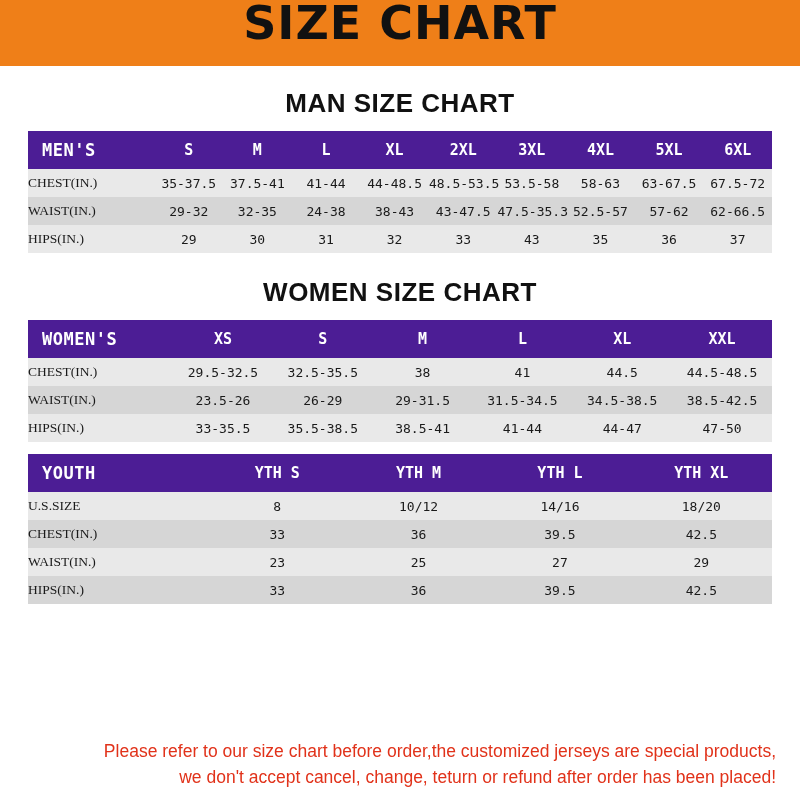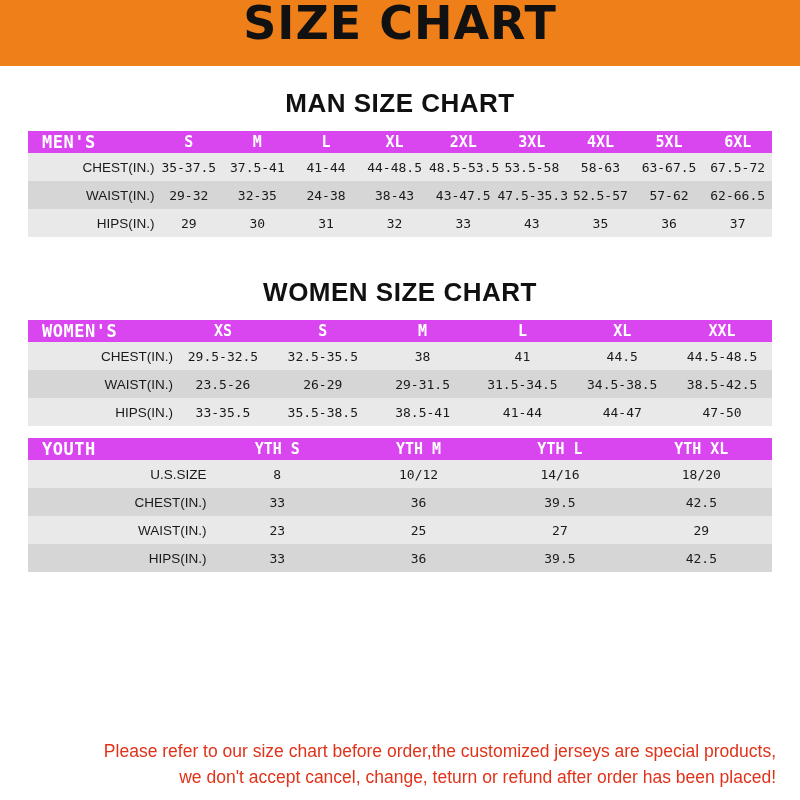--- a/index.html
+++ b/index.html
@@ -40,21 +40,21 @@
   
   .section-title {
     text-align: center;
     font-family: Liberation Sans, sans-serif;
     font-weight: bold;
     font-size: 26px;
     color: #111;
     letter-spacing: 0.5px;
   }
   #sec-man-title { margin-top: 22px; }
-  #sec-women-title { margin-top: 40px; }
+  #sec-women-title { margin-top: 24px; }
   #sec-youth-title { margin-top: 24px; }
 
   
   .table-wrap {
     margin: 12px 28px 0 28px;
   }
   table.size {
     width: 100%;
     border-collapse: collapse;
     table-layout: fixed;
@@ -63,40 +63,40 @@
     text-align: center;
     font-family: "DejaVu Sans Mono", monospace;
     font-size: 13px;
     color: #1a1a1a;
     padding: 0;
     height: 28px;
     vertical-align: middle;
     white-space: nowrap;
   }
   table.size thead th {
-    background: #d946ef;
+    background: #4c1d95;
     color: #ffffff;
     font-family: "DejaVu Sans Mono", monospace;
     font-weight: bold;
     font-size: 15px;
-    height: 22px;
+    height: 38px;
   }
   table.size thead th.rowlabel {
     text-align: left;
     padding-left: 14px;
     font-size: 17px;
     letter-spacing: 0.5px;
   }
   table.size tbody tr.odd td { background: #e9e9e9; }
   table.size tbody tr.even td { background: #d6d6d6; }
   table.size tbody td.rowlabel {
-    font-family: Liberation Sans, sans-serif;
+    font-family: Liberation Serif, serif;
     font-size: 13.5px;
     letter-spacing: 0px;
-    text-align: right;
+    text-align: left;
     font-weight: normal;
   }
   
   table.men col.c0 { width: 17%; }
   table.women col.c0 { width: 19.5%; }
   table.youth col.c0 { width: 24%; }
 
   
   .footer-note {
     position: absolute;

